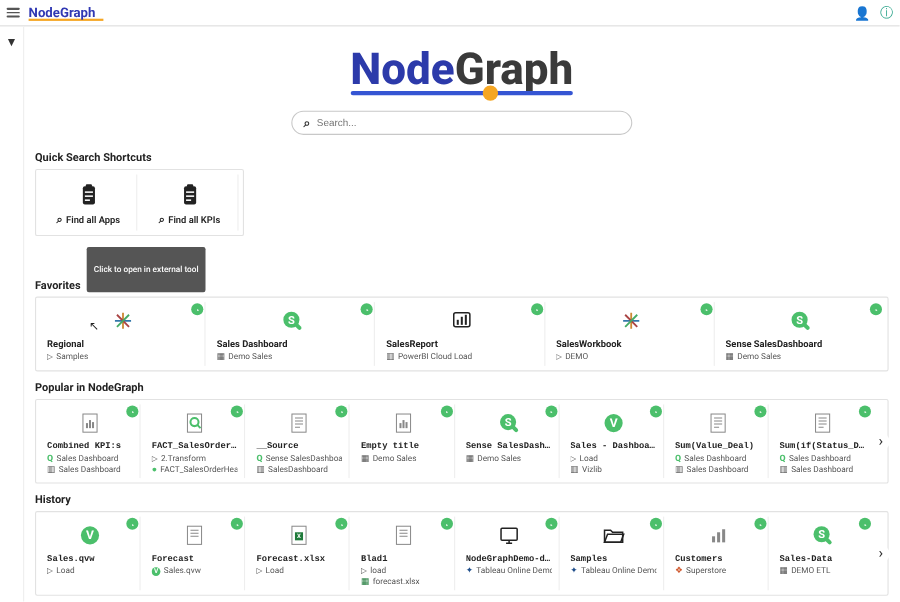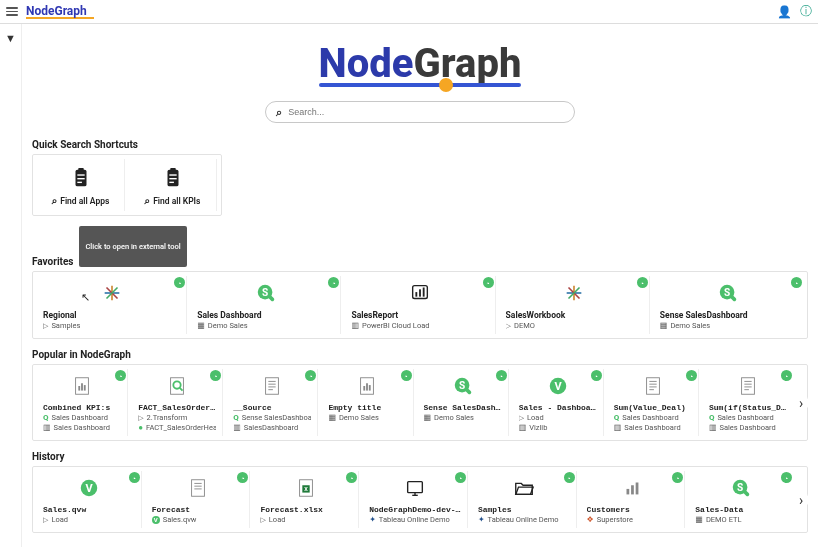--- a/index.html
+++ b/index.html
@@ -435,20 +435,40 @@
         <div class="card-title">Forecast.xlsx</div>
         <div class="card-meta">
             <span class="mi mi-folder"></span>
             <span>Load</span>
           </div>
       </div>
       <div class="card">
         <div class="badge-tr badge-pie"></div>
         <div class="card-icon">
             <svg viewBox="0 0 24 24">
+              <rect x="5" y="3" width="14" height="18" fill="none" stroke="#888" stroke-width="1"></rect>
+              <line x1="8" y1="7" x2="16" y2="7" stroke="#888"></line>
+              <line x1="8" y1="10" x2="16" y2="10" stroke="#888"></line>
+              <line x1="8" y1="13" x2="16" y2="13" stroke="#888"></line>
+            </svg>
+          </div>
+        <div class="card-title">Blad1</div>
+        <div class="card-meta">
+            <span class="mi mi-folder"></span>
+            <span>load</span>
+          </div>
+        <div class="card-meta">
+            <span class="mi mi-xl"></span>
+            <span>forecast.xlsx</span>
+          </div>
+      </div>
+      <div class="card">
+        <div class="badge-tr badge-pie"></div>
+        <div class="card-icon">
+            <svg viewBox="0 0 24 24">
               <rect x="4" y="5" width="16" height="12" rx="1" fill="none" stroke="#222" stroke-width="1.5"></rect>
               <line x1="9" y1="20" x2="15" y2="20" stroke="#222" stroke-width="1.5"></line>
               <line x1="12" y1="17" x2="12" y2="20" stroke="#222" stroke-width="1.5"></line>
             </svg>
           </div>
         <div class="card-title">NodeGraphDemo-dev-9528...</div>
         <div class="card-meta">
             <span class="mi mi-tab"></span>
             <span>Tableau Online Demo</span>
           </div>

